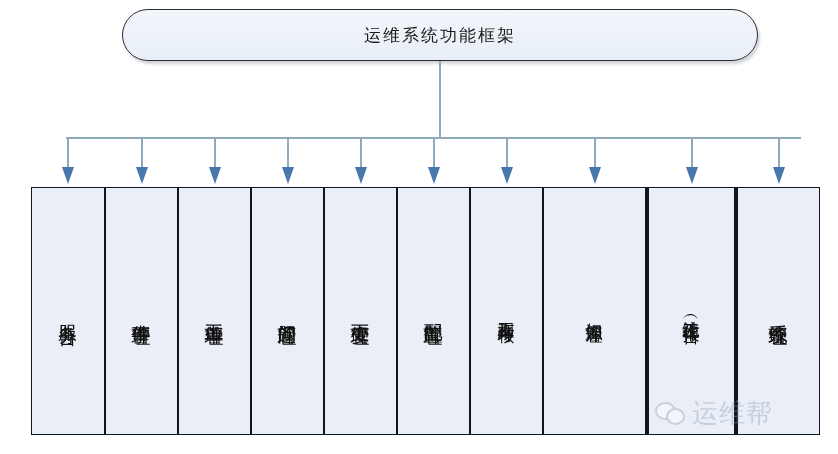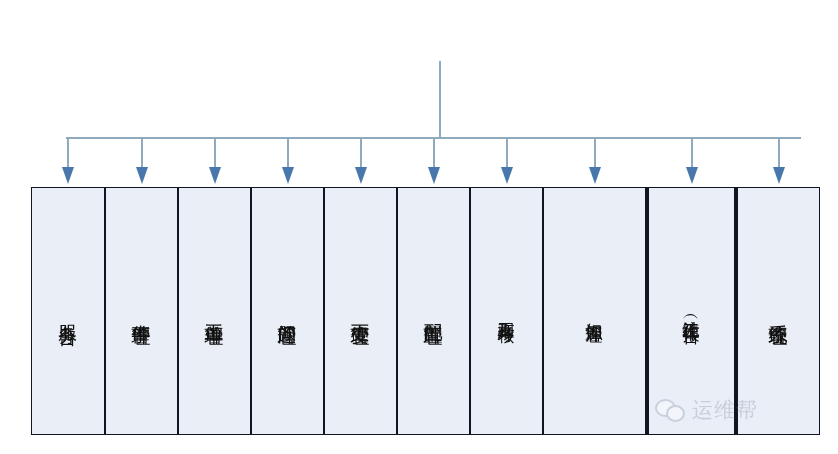--- a/index.html
+++ b/index.html
@@ -141,32 +141,35 @@
     border-radius: 50%;
     background: #ffffff;
   }
   .watermark .wechat-glyph .bub-a {
     left: 0; top: 0; width: 17px; height: 14px;
   }
   .watermark .wechat-glyph .bub-b {
     left: 11px; top: 6px; width: 15px; height: 13px;
   }
   .watermark .wm-text {
-    font-size: 21px;
+    font-size: 26px;
     letter-spacing: 1px;
     color: #97a3b5;
     white-space: nowrap;
     font-family: "DejaVu Sans", "Liberation Sans", sans-serif;
   }
 </style>
 </head>
 <body>
 
 <div id="canvas">
 
+  <div class="title-pill">
+    <span class="title-text">运维系统功能框架</span>
+  </div>
 
   <div id="connectors">
     <div class="conn-stem" style="left:439px; top:61px; width:2px; height:77px;"></div>
     <div class="conn-bus" style="left:66px; top:137px; width:735px; height:2px;"></div>
   <div class="drop" style="left: 68px;">
         <span class="line"></span>
         <span class="head"></span>
       </div>
       <div class="drop" style="left: 142px;">
         <span class="line"></span>

